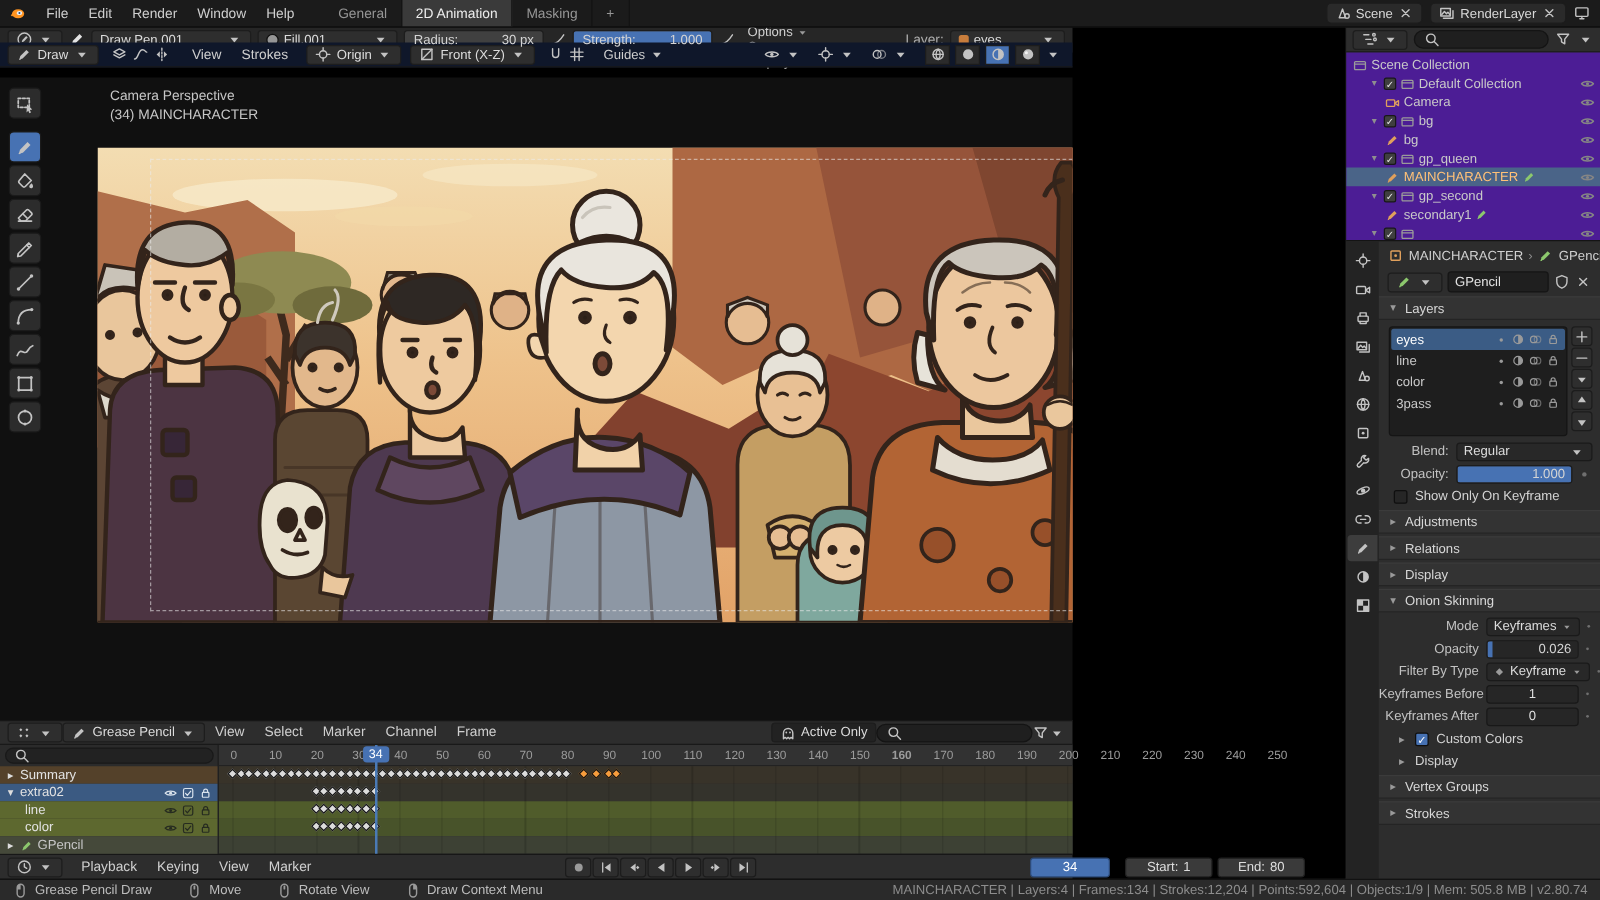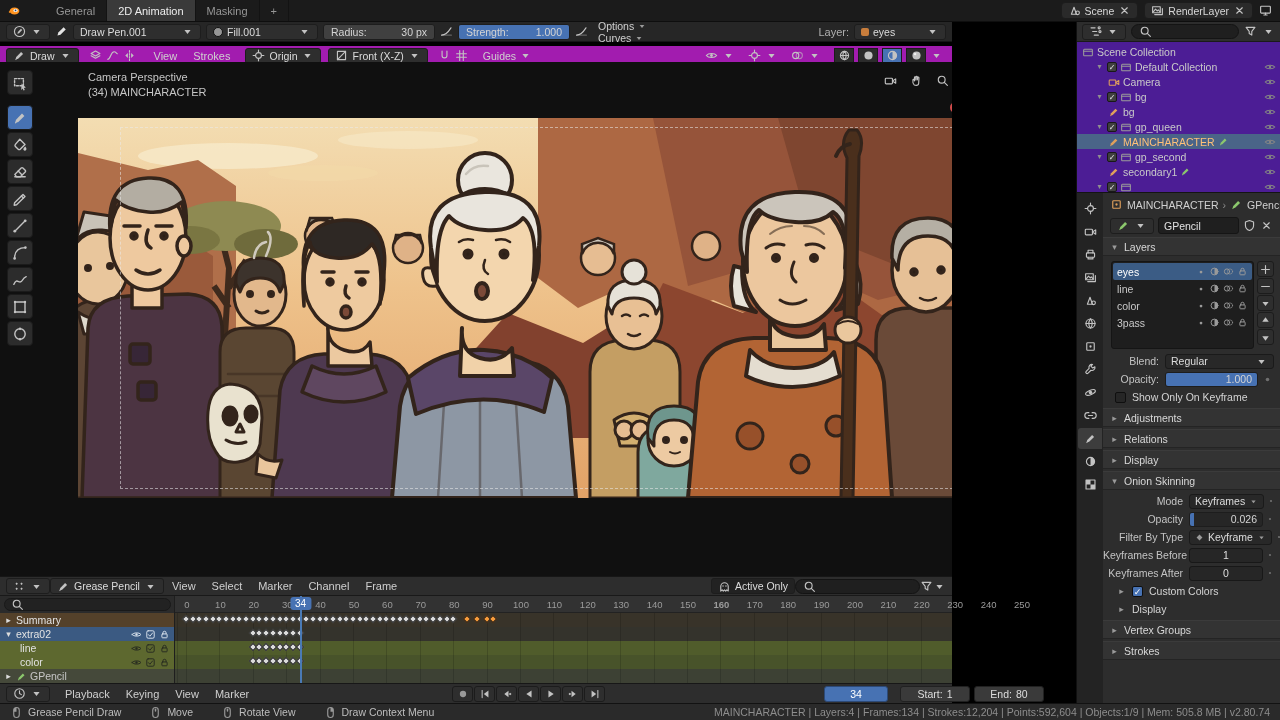--- a/index.html
+++ b/index.html
@@ -21,23 +21,23 @@
 
 .btn{display:inline-flex;align-items:center;gap:4px;background:#2e2e2e;border:1px solid #1d1d1d;border-radius:3px;height:16px;padding:0 6px;font-size:10.5px;color:#dcdcdc;white-space:nowrap}
 .slider{position:relative;overflow:hidden;display:inline-flex;align-items:center;justify-content:space-between;background:#404040;border:1px solid #1d1d1d;border-radius:3px;height:16px;padding:0 7px;font-size:10.5px;white-space:nowrap}
 .slider>span{position:relative;z-index:1}
 .slider .fill{position:absolute;left:0;top:0;bottom:0;background:#4772b3;z-index:0}
 .popover{display:flex;align-items:center;gap:3px;padding:0 5px;color:#cfcfcf;font-size:10.5px}
 .search{display:flex;align-items:center;gap:4px;background:#1f1f1f;border:1px solid #141414;border-radius:9px;height:15px;padding:0 7px}
 .search input{background:transparent;border:none;outline:none;color:#ddd;font-size:10.5px;width:92px;font-family:inherit}
 .tri{color:#9a9a9a;font-size:9px;width:9px;text-align:center;flex:none}
 
-#left-col{position:absolute;left:0;top:22px;width:952px;height:681px}
+#left-col{position:absolute;left:0;top:22px;width:858px;height:681px}
 #toolsettings{position:absolute;left:0;top:0;width:100%;height:20px;background:#262626;border-bottom:1px solid #151515;display:flex;align-items:center;gap:5px;padding:0 6px}
-#vheader{position:absolute;left:0;top:24px;width:100%;height:20px;background:#a21caf;border-bottom:1px solid #191919;display:flex;align-items:center;gap:7px;padding:0 6px}
+#vheader{position:absolute;left:0;top:12px;width:100%;height:20px;background:#0f172a;border-bottom:1px solid #191919;display:flex;align-items:center;gap:7px;padding:0 6px}
 #vh-menus,#ds-menus,#pb-menus{display:flex;align-items:center}
 .icgroup{display:flex;align-items:center;gap:4px;padding:0 3px}
 .shadebtn{width:20px;height:16px;display:flex;align-items:center;justify-content:center;background:#2b2b2b;border:1px solid #1c1c1c}
 .shadebtn.on{background:#4772b3}
 
 #viewport{position:absolute;left:0;top:40px;width:100%;height:514px;background:#101010;overflow:hidden}
 #artwork{position:absolute;left:78px;top:56px;width:900px;height:380px}
 #camframe{position:absolute;left:42px;top:9px;width:843px;height:362px;border:1px dashed rgba(235,235,235,.55);pointer-events:none}
 #vp-labels{position:absolute;left:88px;top:8px;line-height:15px;color:#c6c6c6}
 #toolbar{position:absolute;left:7px;top:8px;width:28px;display:flex;flex-direction:column;gap:2px}
@@ -133,20 +133,27 @@
 
 <div id="topbar">
   <span id="blender-logo">
       <svg class="ic " viewBox="0 0 16 16" width="13" height="13">
         <ellipse cx="8" cy="8.6" rx="6" ry="4.4" fill="#ff9421"></ellipse>
         <ellipse cx="9.3" cy="7.9" rx="2.7" ry="2" fill="#ececec"></ellipse>
         <circle cx="9.3" cy="7.9" r="1" fill="#1f4b7c"></circle>
         <path d="M1.4 10.6 6.6 5.2" stroke="#ff9421" stroke-width="1.8"></path>
       </svg>
     </span>
+  <nav id="top-menus">
+      <div class="menu">File</div>
+      <div class="menu">Edit</div>
+      <div class="menu">Render</div>
+      <div class="menu">Window</div>
+      <div class="menu">Help</div>
+    </nav>
   <div id="workspaces">
       <div class="wstab">General</div>
       <div class="wstab active">2D Animation</div>
       <div class="wstab">Masking</div>
       <div class="wstab">+</div>
     </div>
   <div class="top-right">
     <div class="chip">
       <svg class="ic " viewBox="0 0 16 16" width="13" height="13">
           <path d="M4.2 12.6 7.4 4l3 8.6z" stroke="currentColor" fill="none" stroke-width="1.4" stroke-linecap="round" stroke-linejoin="round"></path>

